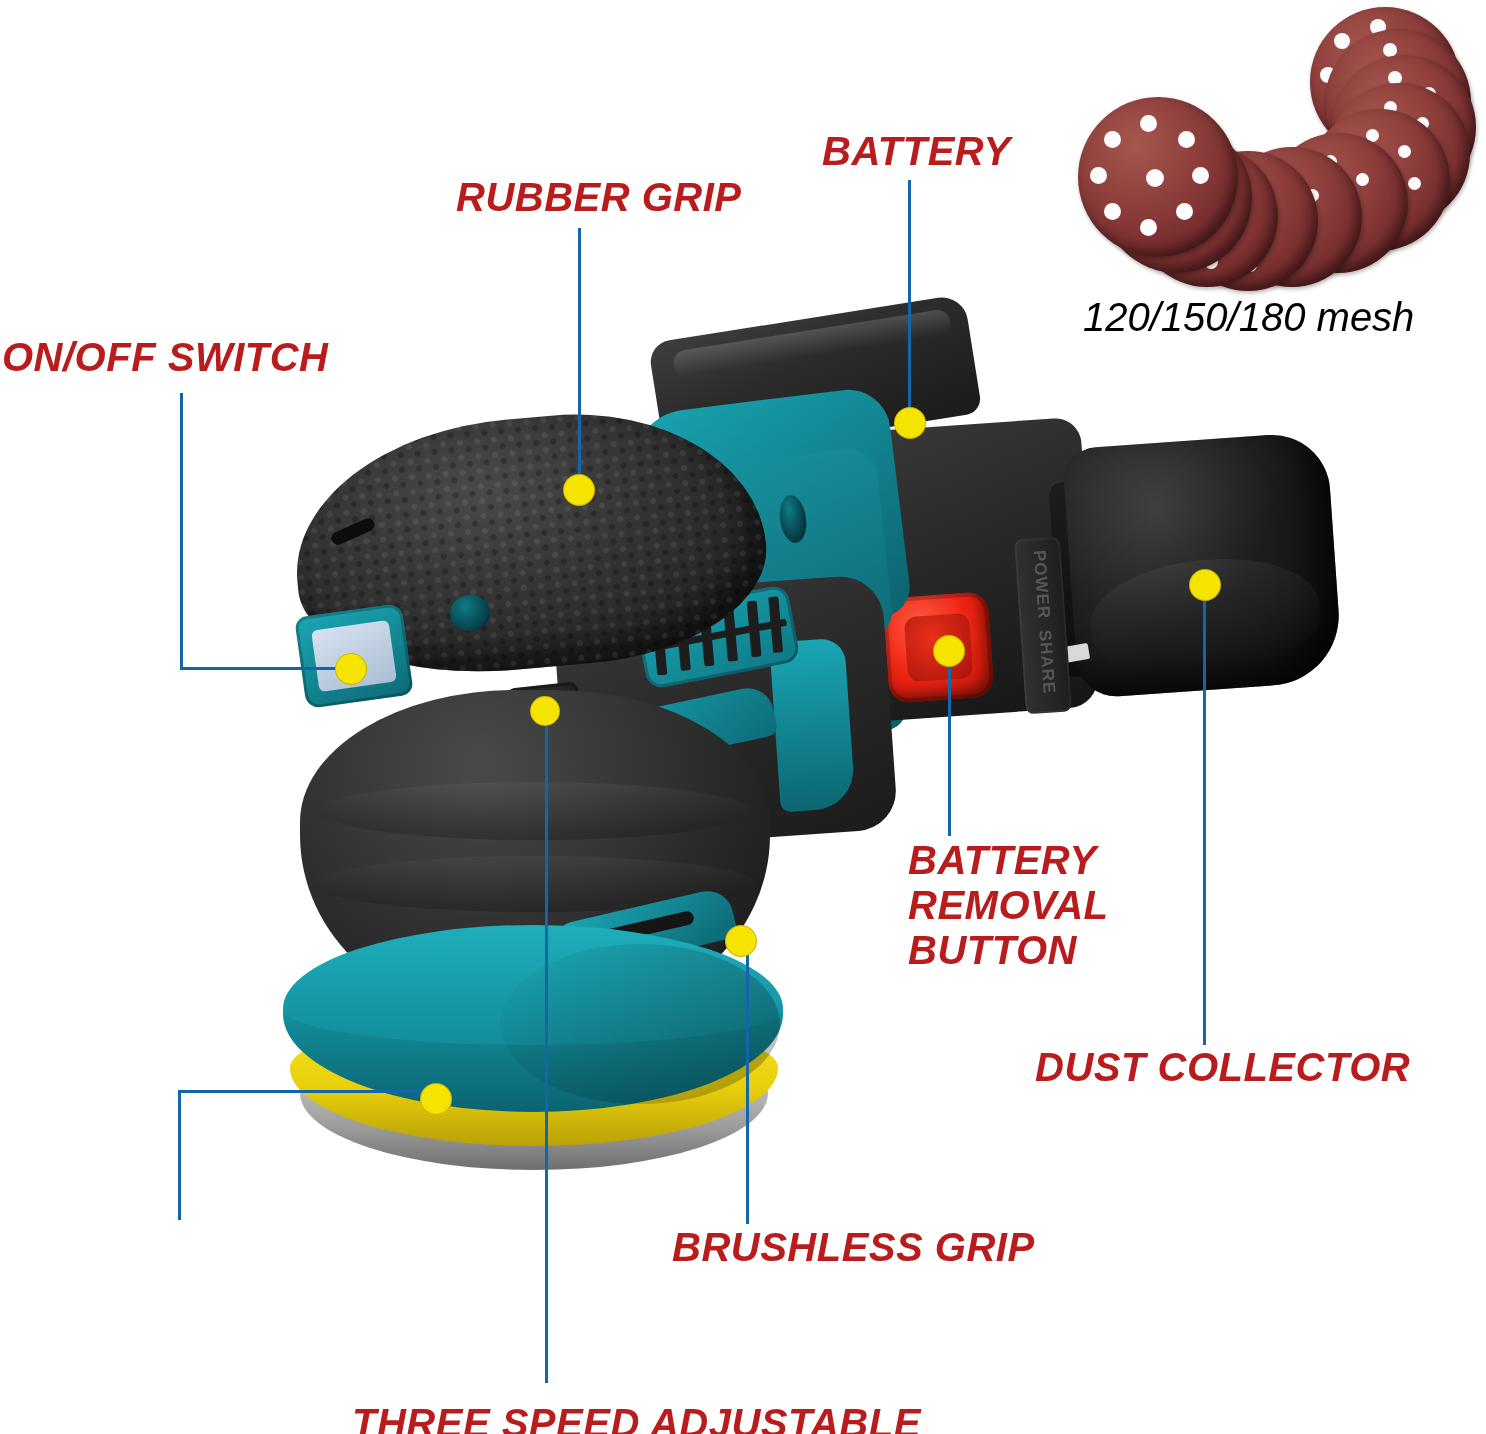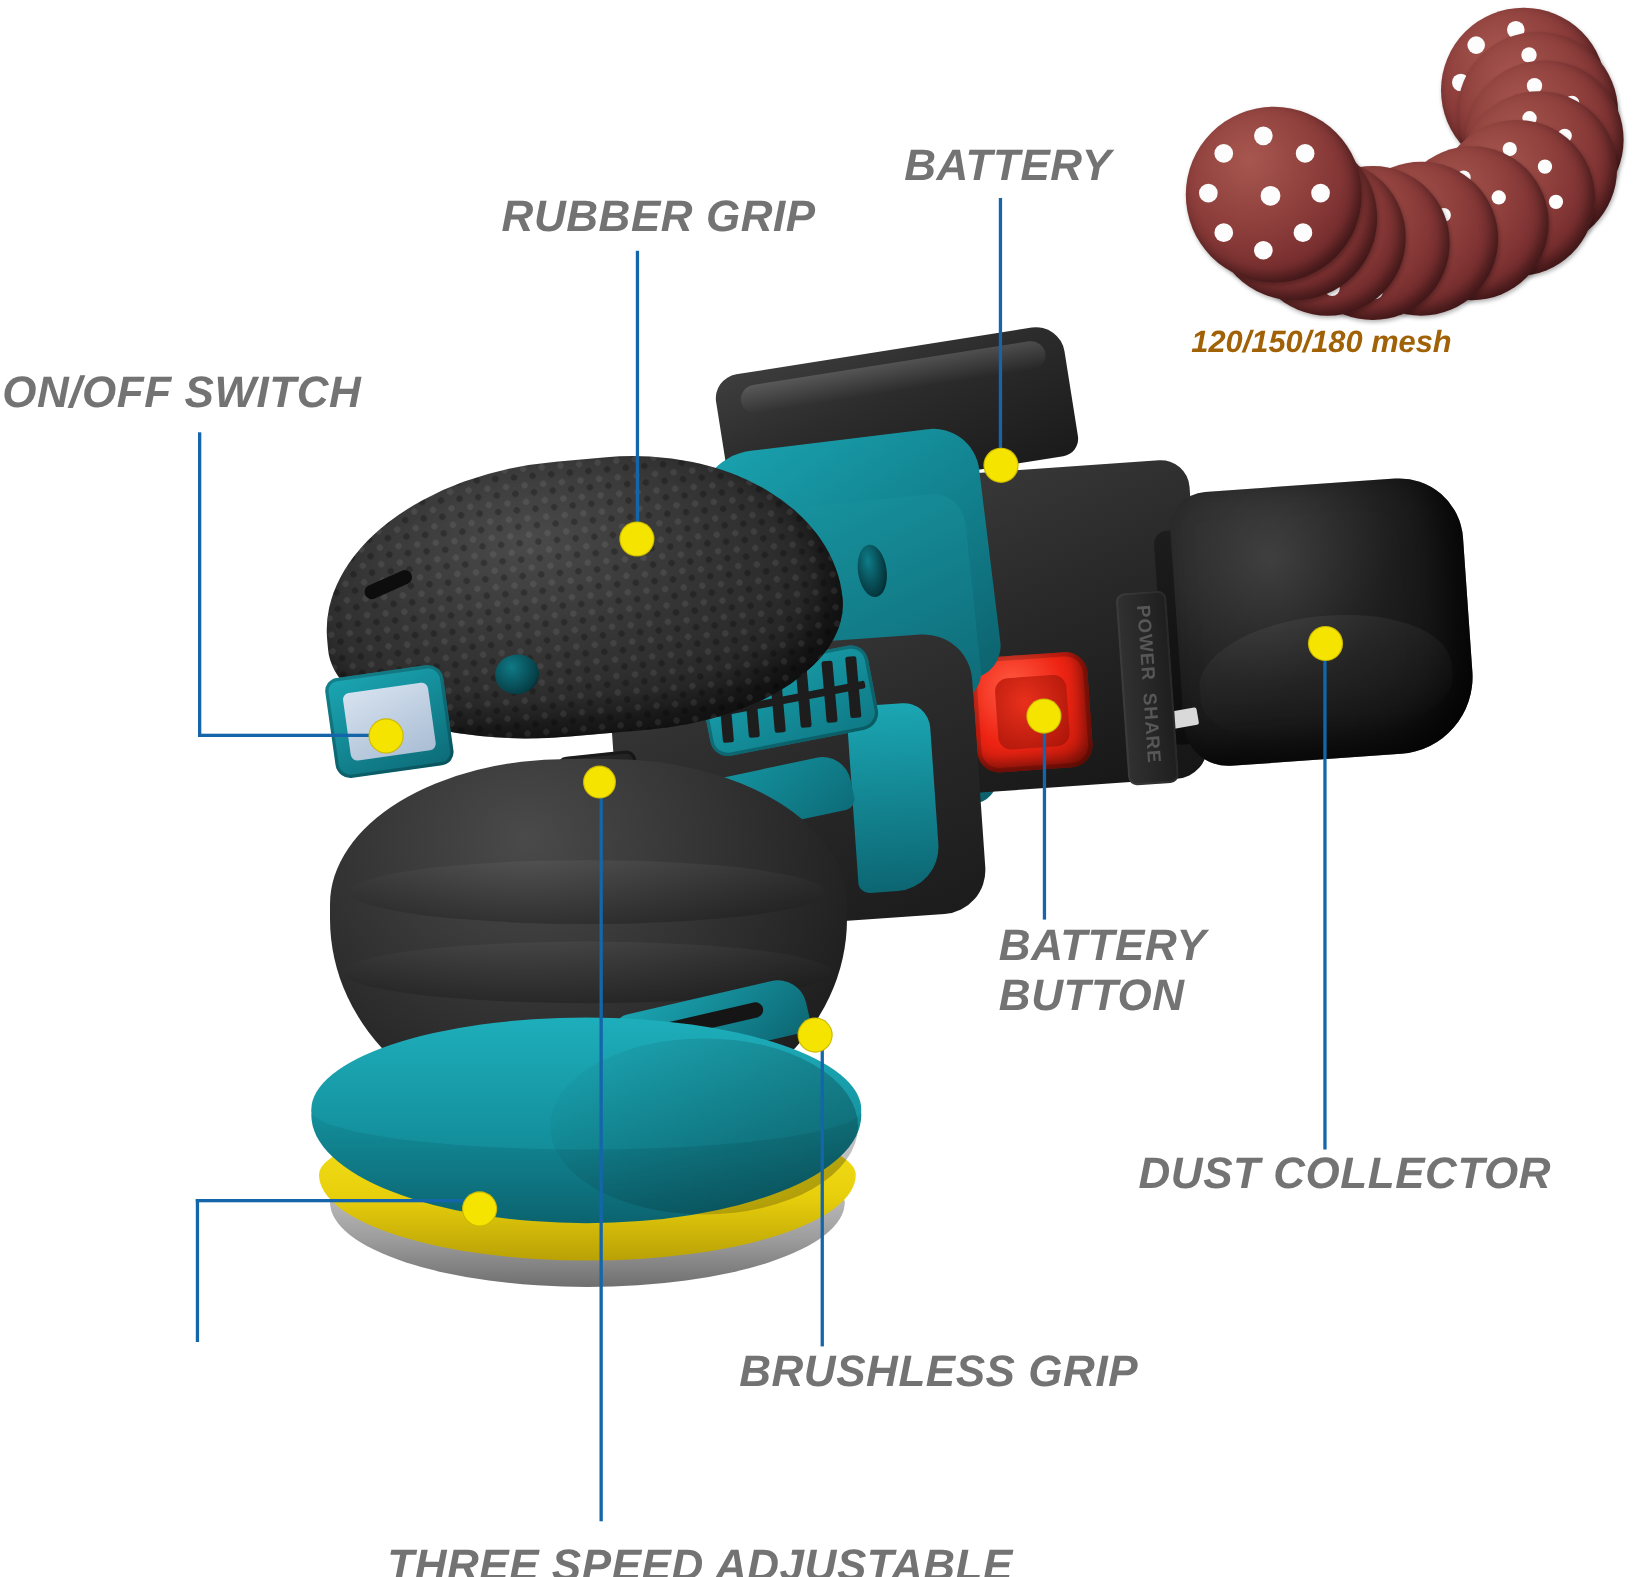--- a/index.html
+++ b/index.html
@@ -2,25 +2,25 @@
 <html><head>
 <meta charset="utf-8">
 <style>
   html,body{margin:0;padding:0;background:#ffffff;}
   body{width:1486px;height:1434px;position:relative;overflow:hidden;
        font-family:"Liberation Sans","DejaVu Sans",sans-serif;}
 
   #stage{position:absolute;left:0;top:0;width:1486px;height:1434px;background:#fff;}
 
   
-  .label{position:absolute;color:#737373;font-style:italic;font-weight:700;
+  .label{position:absolute;color:#b91c1c;font-style:italic;font-weight:700;
          font-size:40px;letter-spacing:.5px;white-space:pre;line-height:1.05;}
   .label.multi{white-space:normal;line-height:1.12;}
-  .mesh-label{position:absolute;color:#a16207;font-style:italic;font-weight:700;
-              font-size:28px;white-space:nowrap;}
+  .mesh-label{position:absolute;color:#000000;font-style:italic;font-weight:400;
+              font-size:40px;white-space:nowrap;}
 
   
   .lead{position:absolute;background:#1565ab;}
   .lead.v{width:3px;}
   .lead.h{height:3px;}
 
   .dot{position:absolute;border-radius:50%;background:#f4e400;
        box-shadow:0 0 0 1px #cbb800;}
 
   
@@ -347,20 +347,21 @@
   <span class="label" style="left:456px;top:176px;">RUBBER GRIP</span>
   <div class="lead v" style="left:578px;top:228px;height:260px;"></div>
   <div class="dot" style="left:564px;top:475px;width:30px;height:30px;"></div>
 
   <span class="label" style="left:822px;top:130px;">BATTERY</span>
   <div class="lead v" style="left:908px;top:180px;height:240px;"></div>
   <div class="dot" style="left:895px;top:408px;width:30px;height:30px;"></div>
 
   <div class="label multi" style="left:908px;top:838px;width:260px;text-align:left;">
     <div>BATTERY</div>
+    <div>REMOVAL</div>
     <div>BUTTON</div>
   </div>
   <div class="lead v" style="left:948px;top:664px;height:172px;"></div>
   <div class="dot" style="left:934px;top:636px;width:30px;height:30px;"></div>
 
   <span class="label" style="left:1035px;top:1046px;">DUST COLLECTOR</span>
   <div class="lead v" style="left:1203px;top:595px;height:450px;"></div>
   <div class="dot" style="left:1190px;top:570px;width:30px;height:30px;"></div>
 
   <div class="lead v" style="left:178px;top:1090px;height:130px;"></div>

